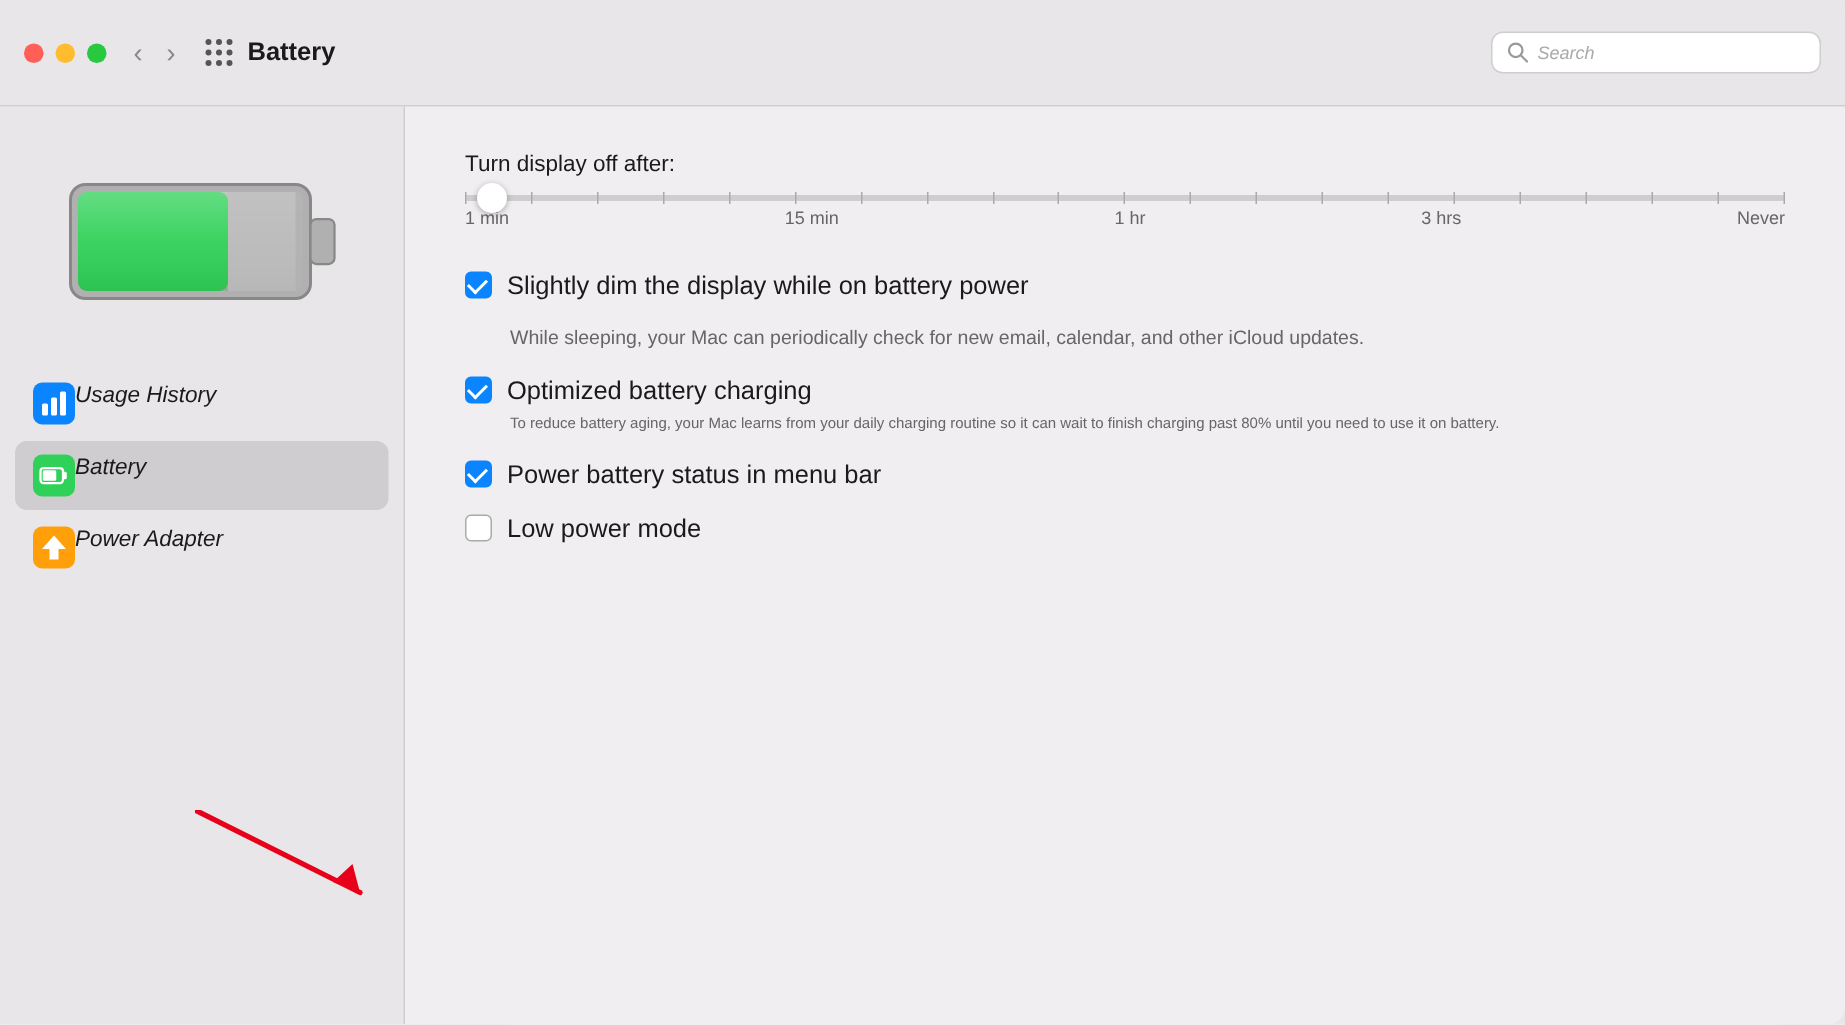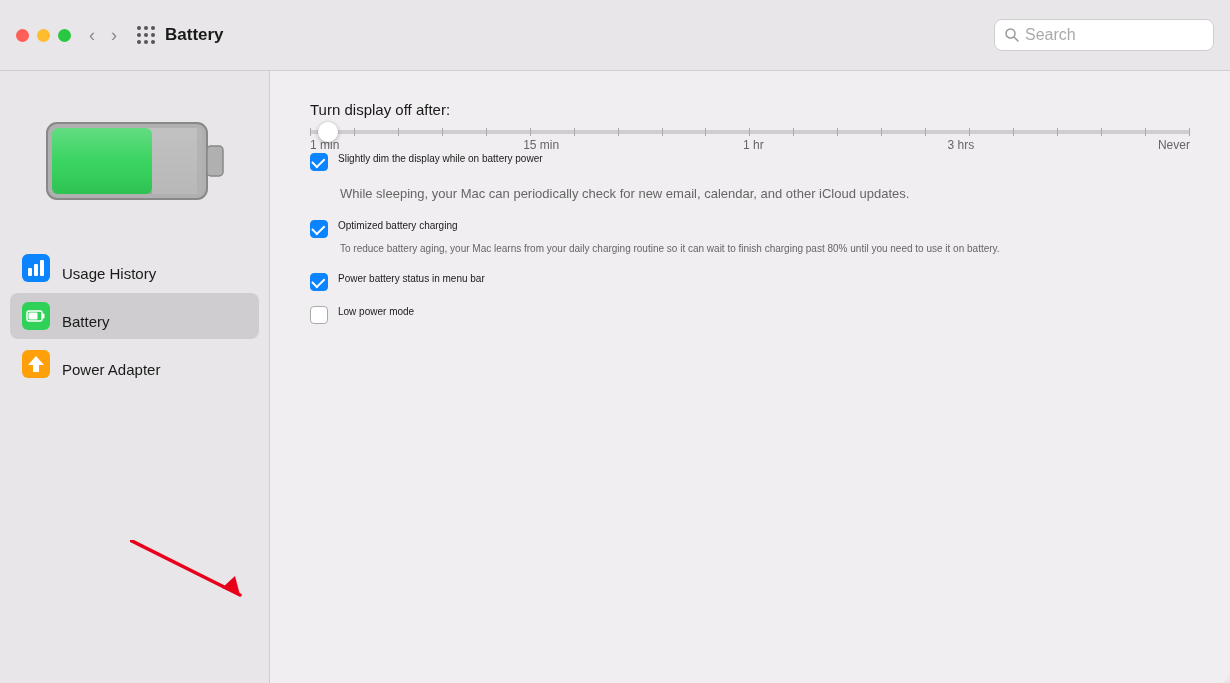--- a/index.html
+++ b/index.html
@@ -83,23 +83,24 @@
       border-radius: 8px;
       padding: 6px 10px;
       width: 220px;
       gap: 6px;
     }
     .search-icon-svg { color: #999; flex-shrink: 0; }
     .search-input {
       border: none;
       background: transparent;
       outline: none;
-      font-size: 16px;
+      font-size: 12px;
       color: #6d28d9;
       width: 100%;
+      font-style: italic;
     }
     .search-input::placeholder { color: #aaa; }
 
     
     .main-content {
       display: flex;
       flex: 1;
       overflow: hidden;
     }
 
@@ -120,26 +121,26 @@
       margin-top: 20px;
     }
 
     .sidebar-nav {
       width: 100%;
       padding: 0 10px;
     }
 
     .sidebar-item {
       display: flex;
-      align-items: flex-end;
+      align-items: flex-start;
       padding: 9px 12px;
       border-radius: 8px;
       cursor: pointer;
       margin-bottom: 2px;
-      gap: 12px;
+      font-style: italic;
     }
     .sidebar-item.active { background: #d0cdd0; }
 
     .sidebar-item-icon {
       width: 28px;
       height: 28px;
       border-radius: 6px;
       display: flex;
       align-items: center;
       justify-content: center;
@@ -164,20 +165,21 @@
 
     .section-title {
       font-size: 15px;
       font-weight: 500;
       color: #1a1a1a;
       margin-bottom: 12px;
     }
 
     
     .slider-section {
+      margin-bottom: 28px;
     }
 
     .slider-labels {
       display: flex;
       justify-content: space-between;
       font-size: 12px;
       color: #666;
       margin-top: 4px;
     }
 
@@ -218,21 +220,21 @@
       content: '';
       display: block;
       width: 10px;
       height: 6px;
       border-left: 2px solid #fff;
       border-bottom: 2px solid #fff;
       transform: rotate(-45deg) translateY(-1px);
     }
 
     .checkbox-label {
-      font-size: 10px;
+      font-size: 17px;
       color: #1a1a1a;
       line-height: 1.3;
     }
 
     .checkbox-description {
       font-size: 13px;
       color: #666;
       line-height: 1.4;
       margin-left: 30px;
       margin-bottom: 16px;

